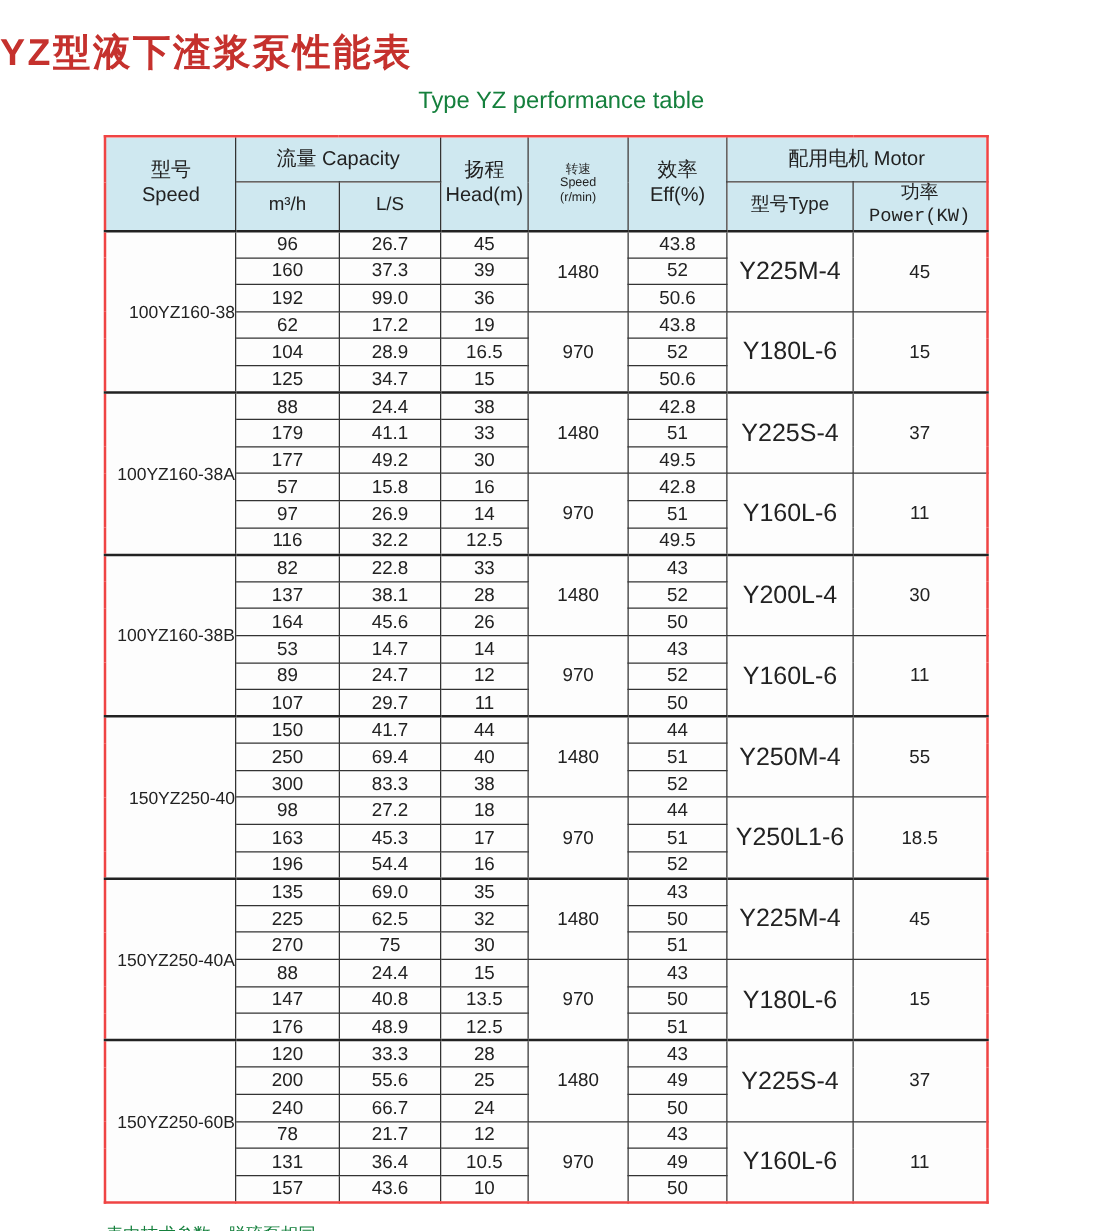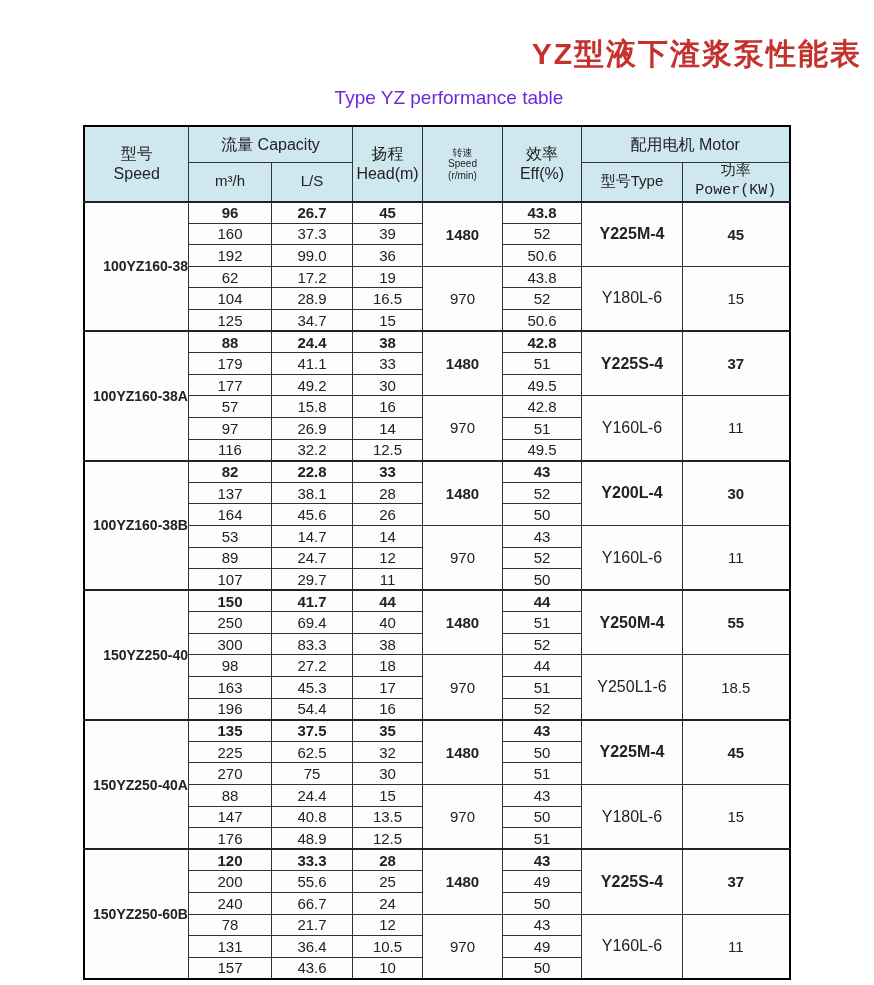--- a/index.html
+++ b/index.html
@@ -11,40 +11,40 @@
     width: 874px;
     height: 985px;
     font-family: "Liberation Sans", sans-serif;
     color: #1f1f1f;
     position: relative;
   }
   .page {
     padding-top: 22px;
   }
   .title {
-    text-align: right;
+    text-align: left;
     color: #c5312d;
     font-size: 30px;
     font-weight: bold;
-    margin: 12px;
+    margin: 0;
     letter-spacing: 2px;
   }
   .subtitle {
     text-align: center;
-    color: #6d28d9;
+    color: #15803d;
     font-size: 19px;
     margin: 7px 0 13px 0;
     padding-left: 24px;
   }
   table.perf {
     margin: 16px auto;
     border-collapse: collapse;
     table-layout: fixed;
     width: 705px;
-    border: 2px solid #000000;
+    border: 2px solid #ef4444;
   }
   .perf th, .perf td {
     border: 1px solid #333;
     text-align: center;
     vertical-align: middle;
     padding: 0;
     overflow: hidden;
   }
   .perf thead th {
     background: #cfe8f0;
@@ -60,22 +60,22 @@
   .perf thead th.hdr-power { font-size: 13.5px; font-family: Liberation Mono, monospace; }
   .perf thead th.hdr-speed { font-size: 10px; line-height: 1.15; }
   .perf tbody tr { height: 21.6px; }
   .perf tbody td {
     font-size: 15px;
     background: #fdfdfd;
     line-height: 1;
     color: #222;
   }
   .perf tbody td.model-cell { font-size: 14px; text-align: right; }
-  .perf tbody td.motor-cell { font-size: 16px; }
-  .perf tbody tr.section-start td { border-top: 2px solid #222; font-weight: bold; }
+  .perf tbody td.motor-cell { font-size: 20px; }
+  .perf tbody tr.section-start td { border-top: 2px solid #222; }
   .footnote {
     width: 705px;
     margin: 8px auto 0 auto;
     text-align: left;
     font-size: 14px;
     color: #15803d;
   }
 </style>
 </head>
 <body>
@@ -293,21 +293,21 @@
         </tr>
         <tr>
           <td>196</td>
           <td>54.4</td>
           <td>16</td>
           <td>52</td>
         </tr>
         <tr class="section-start">
           <td rowspan="6" class="model-cell">150YZ250-40A</td>
           <td>135</td>
-          <td>37.5</td>
+          <td>69.0</td>
           <td>35</td>
           <td rowspan="3" class="speed-cell">1480</td>
           <td>43</td>
           <td rowspan="3" class="motor-cell">Y225M-4</td>
           <td rowspan="3" class="power-cell">45</td>
         </tr>
         <tr>
           <td>225</td>
           <td>62.5</td>
           <td>32</td>

